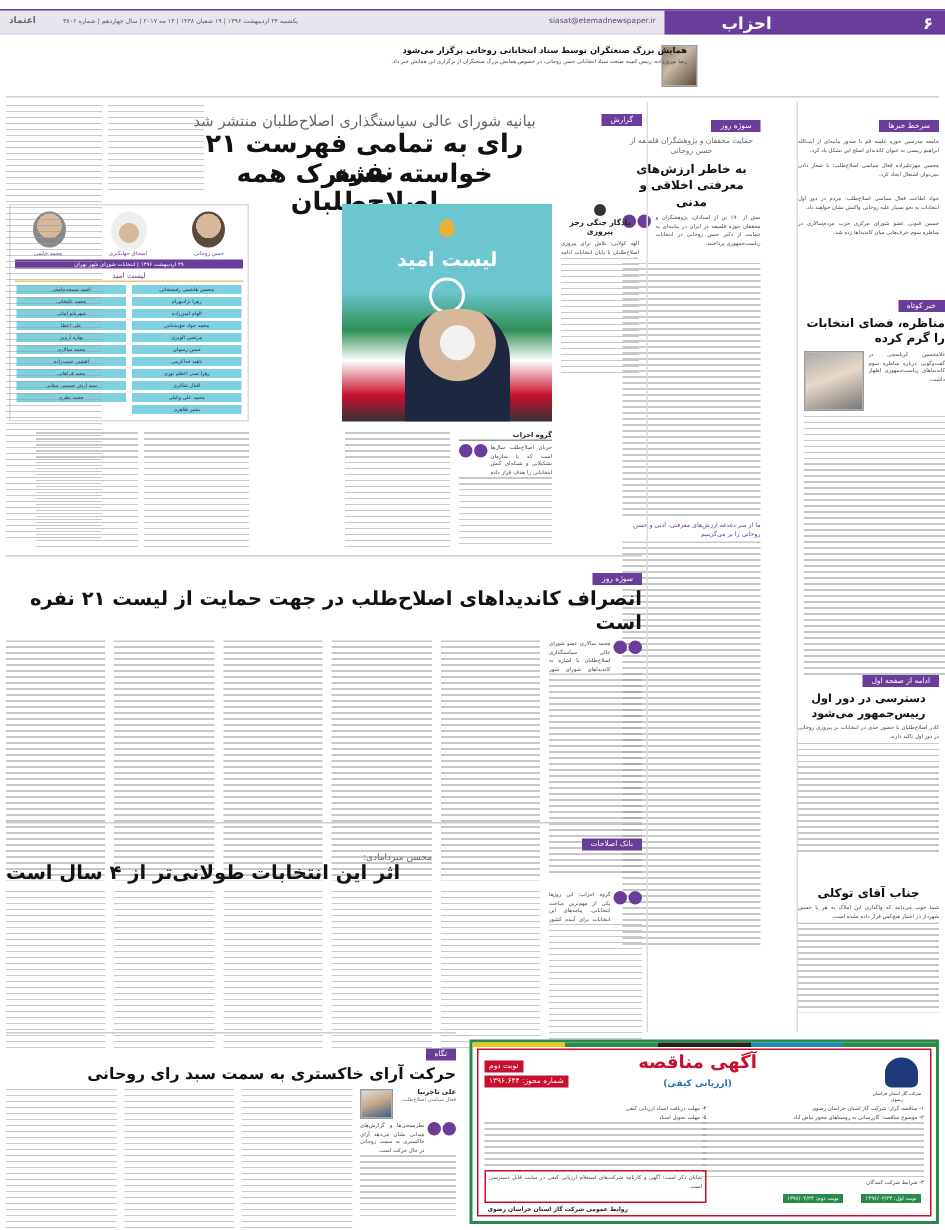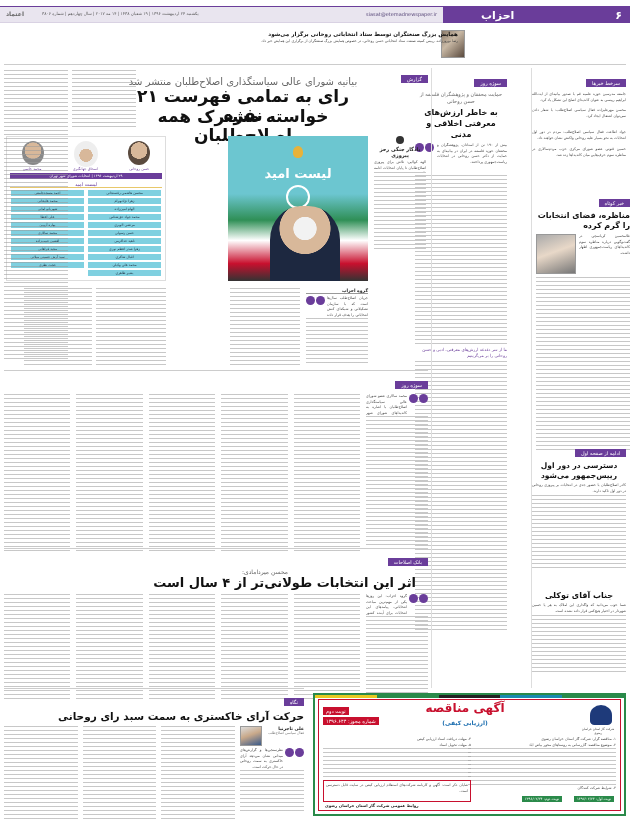--- a/index.html
+++ b/index.html
@@ -161,20 +161,21 @@
   <div class="abs lines" style="top:222px;left:20px;width:68px;height:78px"></div>
   <div class="abs lines" style="top:70px;left:-2px;width:0;height:0"></div>
 </div>
 
 <div class="abs lines" style="top:70px;left:4px;width:64px;height:290px"></div>
 <div class="abs lines" style="top:70px;left:72px;width:64px;height:60px"></div>
 
 <div class="abs rule" style="top:370px;left:4px;width:424px"></div>
 <div class="abs" style="top:372px;left:4px;width:424px">
   <div style="text-align:right"><span class="tag">سوژه روز</span></div>
+  <div class="hl" style="font-size:13px;line-height:16px;text-align:right;margin-top:1px">انصراف کاندیداهای اصلاح‌طلب در جهت حمایت از لیست ۲۱ نفره است</div>
   <div style="display:flex;gap:6px;margin-top:3px">
     <div style="width:62px">
       <div style="display:flex;gap:2px">
           <div class="dots">
             <span></span>
             <span></span>
           </div>
       <div class="txt" style="flex:1;height:22px">محمد سالاری عضو شورای عالی سیاستگذاری اصلاح‌طلبان با اشاره به کاندیداهای شورای شهر تهران گفت این انصراف در جهت حمایت از لیست ۲۱ نفره است.</div>
         </div>
       <div class="lines" style="height:135px"></div>
@@ -184,21 +185,21 @@
     <div class="lines" style="flex:1;height:160px"></div>
     <div class="lines" style="flex:1;height:160px"></div>
     <div class="lines" style="flex:1;height:160px"></div>
   </div>
 </div>
 
 <div class="abs rule" style="top:548px;left:4px;width:424px"></div>
 <div class="abs" style="top:549px;left:4px;width:424px">
   <div style="text-align:right"><span class="tag">بانک اصلاحات</span></div>
   <div style="font-size:6px;color:#666;text-align:right;margin-right:140px">محسن میردامادی:</div>
-  <div class="hl" style="font-size:13px;line-height:16px;text-align:right;margin-right:12px">اثر این انتخابات طولانی‌تر از ۴ سال است</div>
+  <div class="hl" style="font-size:13px;line-height:16px;text-align:left;margin-right:24px">اثر این انتخابات طولانی‌تر از ۴ سال است</div>
   <div style="display:flex;gap:6px;margin-top:3px">
     <div style="width:62px">
       <div style="display:flex;gap:2px">
           <div class="dots">
             <span></span>
             <span></span>
           </div>
       <div class="txt" style="flex:1;height:22px">گروه احزاب: این روزها یکی از مهم‌ترین مباحث انتخاباتی، پیامدهای این انتخابات برای آینده کشور است.</div>
         </div>
       <div class="lines" style="height:80px"></div>

